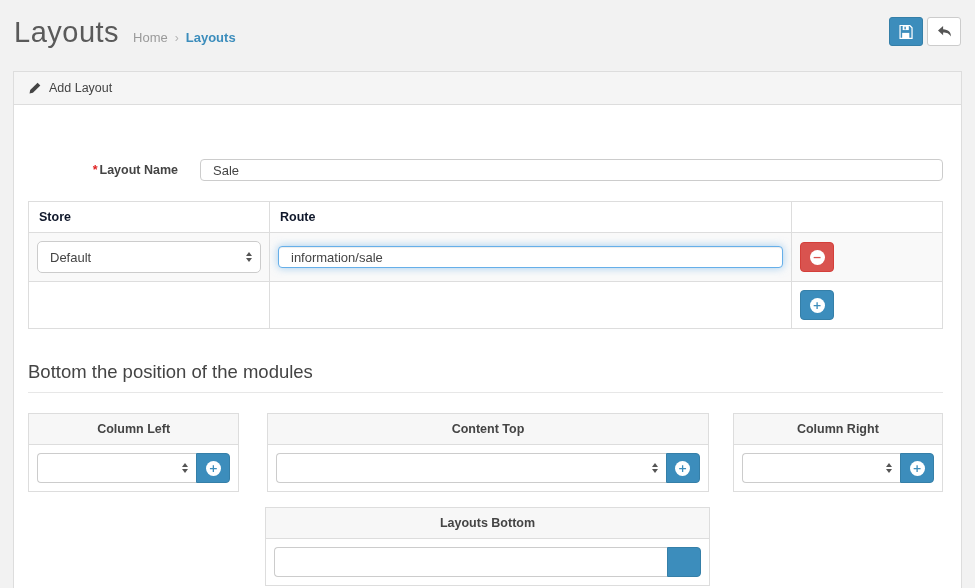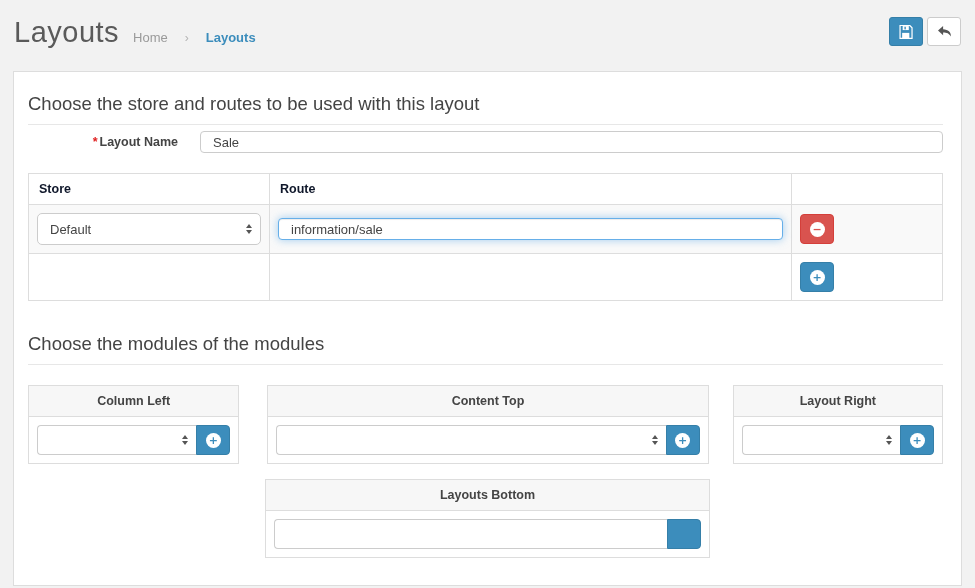--- a/index.html
+++ b/index.html
@@ -19,21 +19,21 @@
     align-items: baseline;
     padding: 16px 14px 12px 14px;
     position: relative;
   }
   .page-title {
     font-size: 29px;
     font-weight: 300;
     color: #5a5a5a;
     letter-spacing: .5px;
   }
-  .breadcrumb { margin-left: 14px; font-size: 13px; display: inline-flex; align-items: baseline; gap: 17px; }
+  .breadcrumb { margin-left: 14px; font-size: 13px; display: inline-flex; align-items: baseline; gap: 7px; }
   .crumb-home { color: #9a9a9a; cursor: pointer; }
   .crumb-sep { color: #b5b5b5; font-size: 12px; }
   .crumb-current { color: #3c8dbc; font-weight: 600; cursor: pointer; }
   .header-actions { position: absolute; right: 14px; top: 17px; display: flex; gap: 4px; }
   .btn {
     border: 1px solid transparent;
     border-radius: 3px;
     cursor: pointer;
     display: inline-flex;
     align-items: center;
@@ -68,21 +68,21 @@
   .section-title {
     font-size: 18.5px;
     font-weight: 400;
     color: #444;
     padding: 6px 0 9px 0;
     border-bottom: 1px solid #e7e7e7;
   }
   .section-title.second { margin-top: 26px; }
 
   
-  .form-group { display: flex; align-items: center; margin-top: 6px; }
+  .form-group { display: flex; align-items: center; margin-top: 39px; }
   .control-label {
     width: 150px;
     text-align: right;
     font-weight: bold;
     font-size: 12.5px;
     color: #444;
     padding-right: 0;
   }
   .req { color: #e02222; margin-right: 2px; }
   .field { flex: 1; margin-left: 22px; }
@@ -211,24 +211,31 @@
       <span>
         <svg width="15" height="13" viewBox="0 0 16 14">
           <path d="M6.5 1 L1 6 L6.5 11 L6.5 8 C10.5 8 13 9 15 12.5 C15 7 12 5 6.5 4.5 Z" fill="#555"></path>
         </svg>
       </span>
     </button>
   </div>
 </div>
 
 <div class="panel">
+  <div class="panel-heading">
+    <span>
+      <svg width="12" height="12" viewBox="0 0 14 14">
+        <path d="M10 0.8 L13.2 4 L4.6 12.6 L0.6 13.4 L1.4 9.4 Z" fill="#444"></path>
+      </svg>
+    </span>
+    <span>Add Layout</span>
+  </div>
 
   <div class="panel-body">
 
-    <h2 class="section-title">Choose the store and routes to be used with this layout</h2>
 
     <div class="form-group">
       <label class="control-label"><span class="req">*</span><span>Layout Name</span></label>
       <div class="field">
         <input class="text-input" type="text" value="Sale" style="">
       </div>
     </div>
 
     <table class="routes-table">
       <thead>
@@ -263,21 +270,21 @@
           <td></td>
           <td>
             <button class="btn btn-primary btn-cell">
               <span class="circle-icon primary">+</span>
             </button>
           </td>
         </tr>
       </tbody>
     </table>
 
-    <h2 class="section-title second">Choose the modules of the modules</h2>
+    <h2 class="section-title second">Bottom the position of the modules</h2>
 
     <div class="modules-row">
 
       <div class="module-panel mod-col-left">
         <div class="module-heading">Column Left</div>
         <div class="module-body">
           <div class="input-group">
             <div class="select">
               <span class="select-value"></span>
               <span class="stepper">
@@ -304,21 +311,21 @@
                 </span>
             </div>
             <button class="btn btn-primary grp-btn">
               <span class="circle-icon primary">+</span>
             </button>
           </div>
         </div>
       </div>
 
       <div class="module-panel mod-col-right">
-        <div class="module-heading">Layout Right</div>
+        <div class="module-heading">Column Right</div>
         <div class="module-body">
           <div class="input-group">
             <div class="select">
               <span class="select-value"></span>
               <span class="stepper">
                   <i class="up"></i>
                   <i class="dn"></i>
                 </span>
             </div>
             <button class="btn btn-primary grp-btn">

